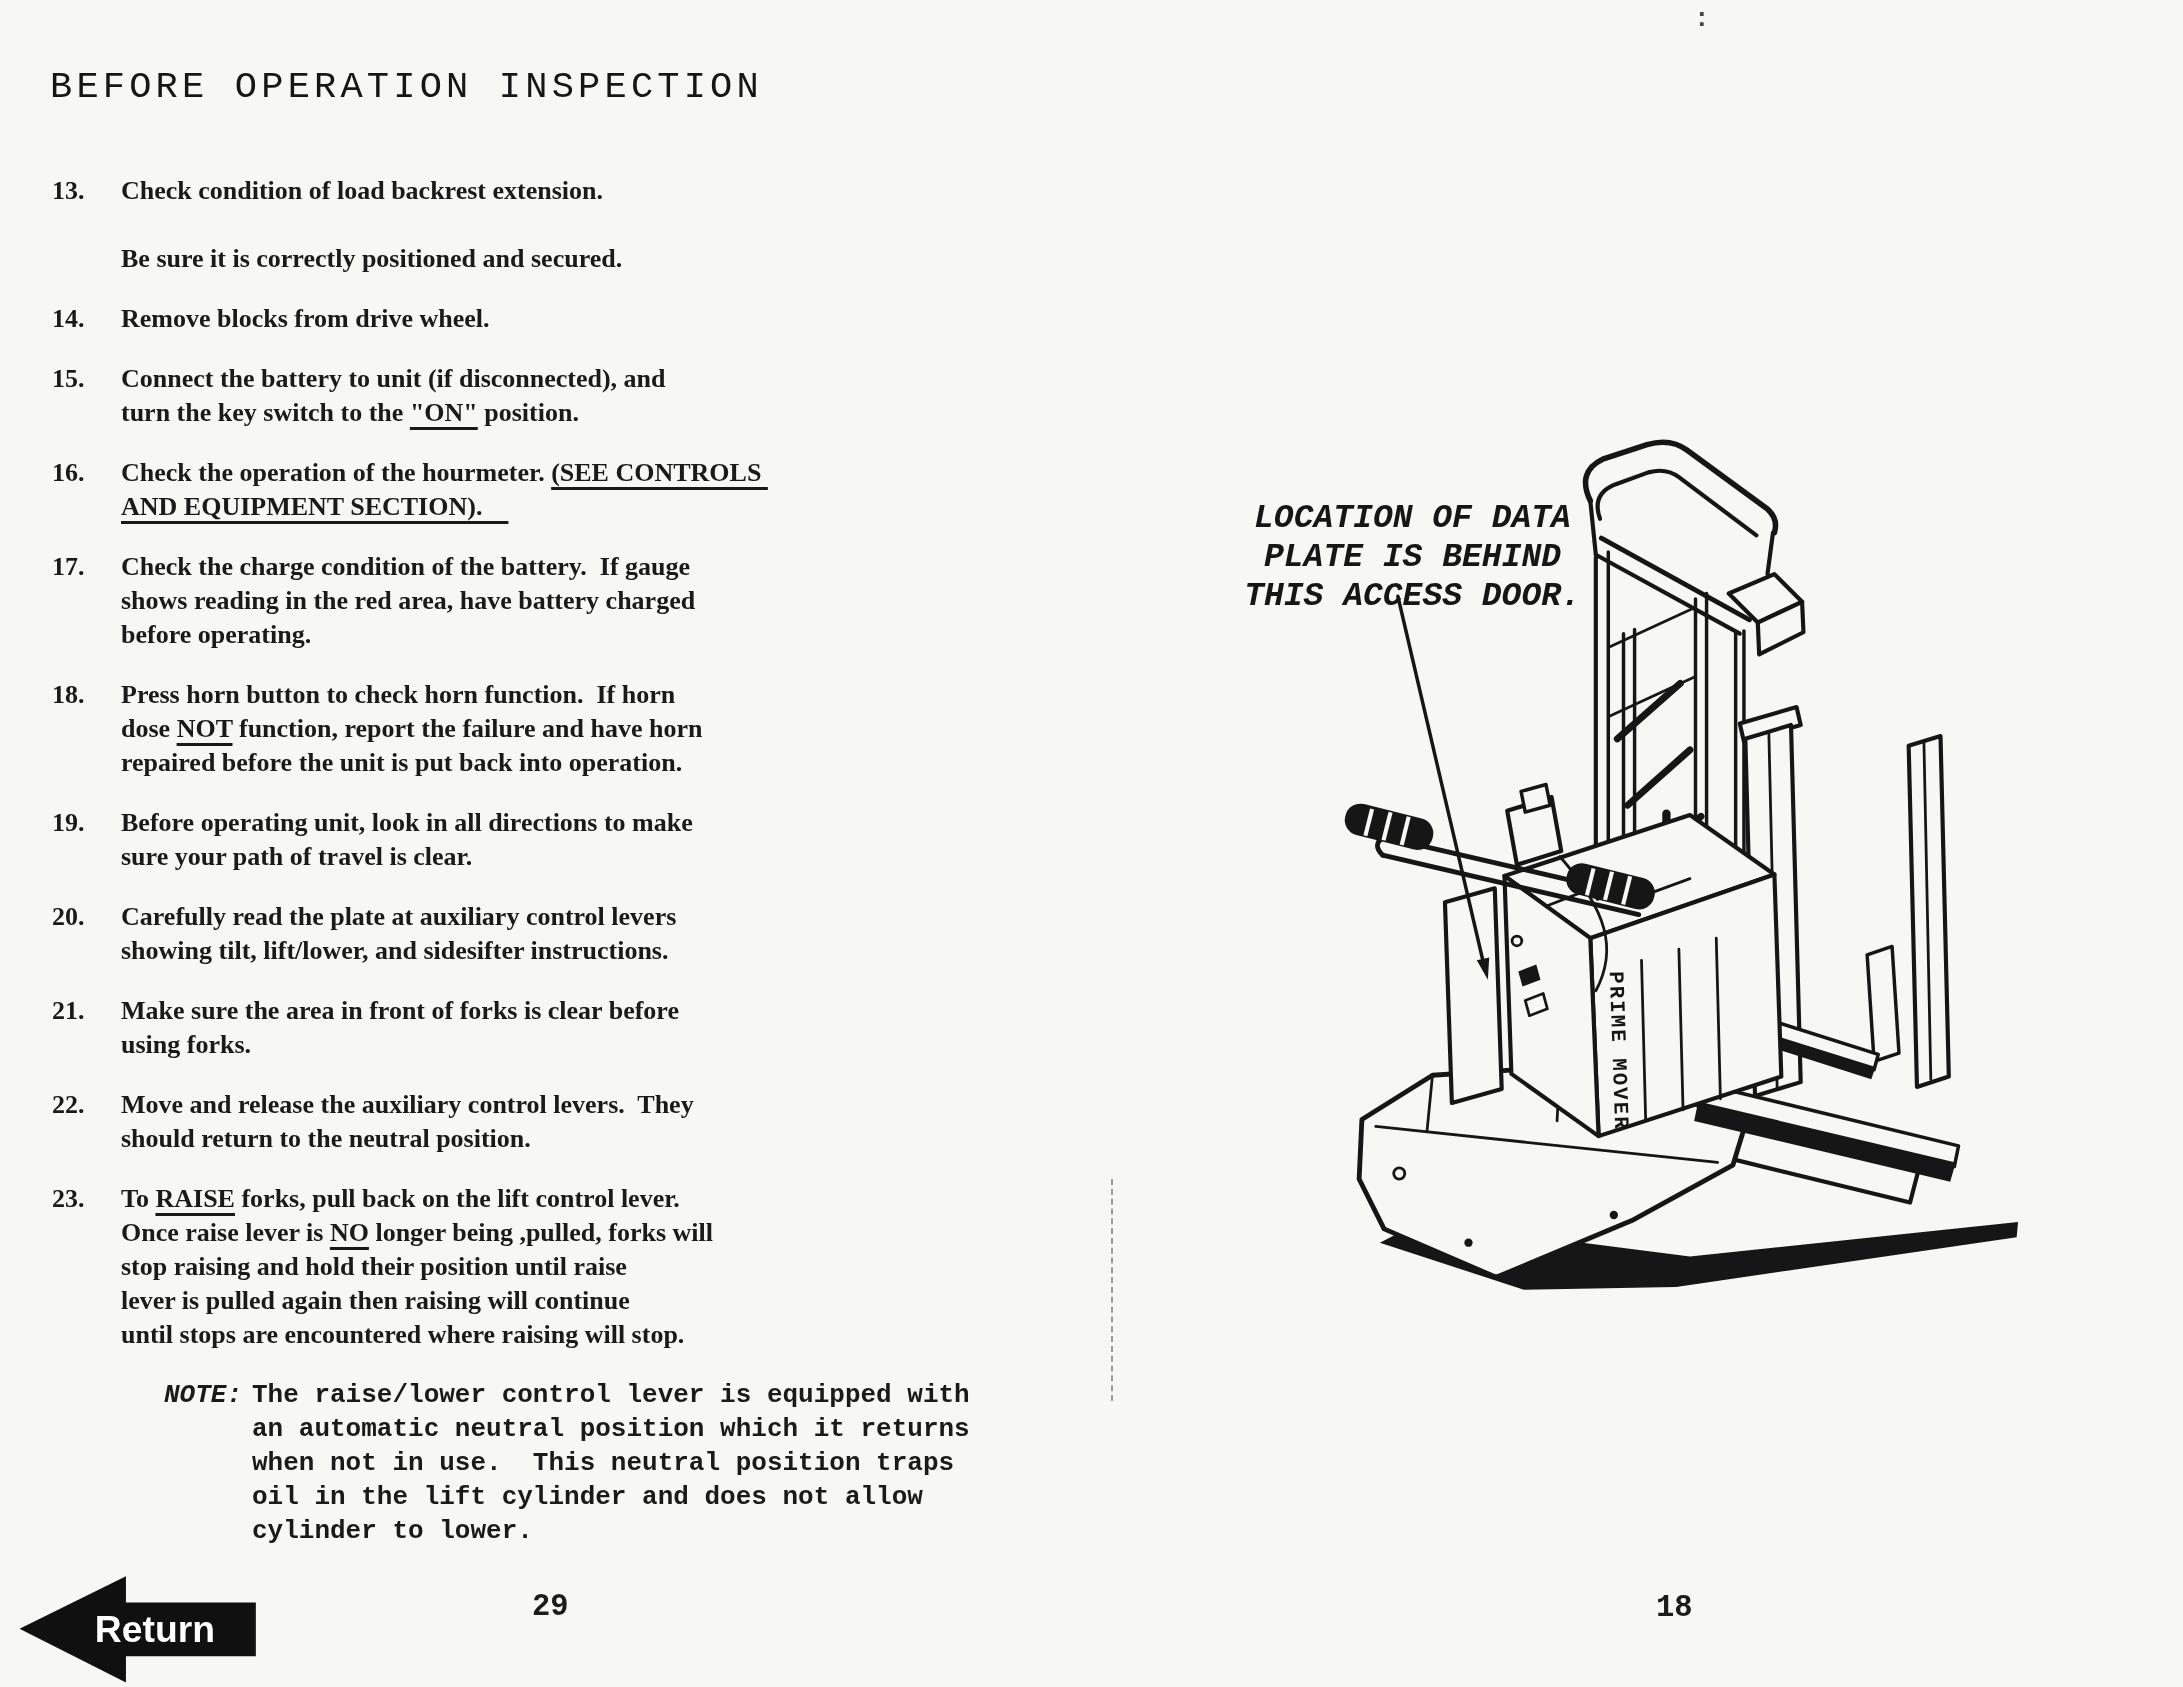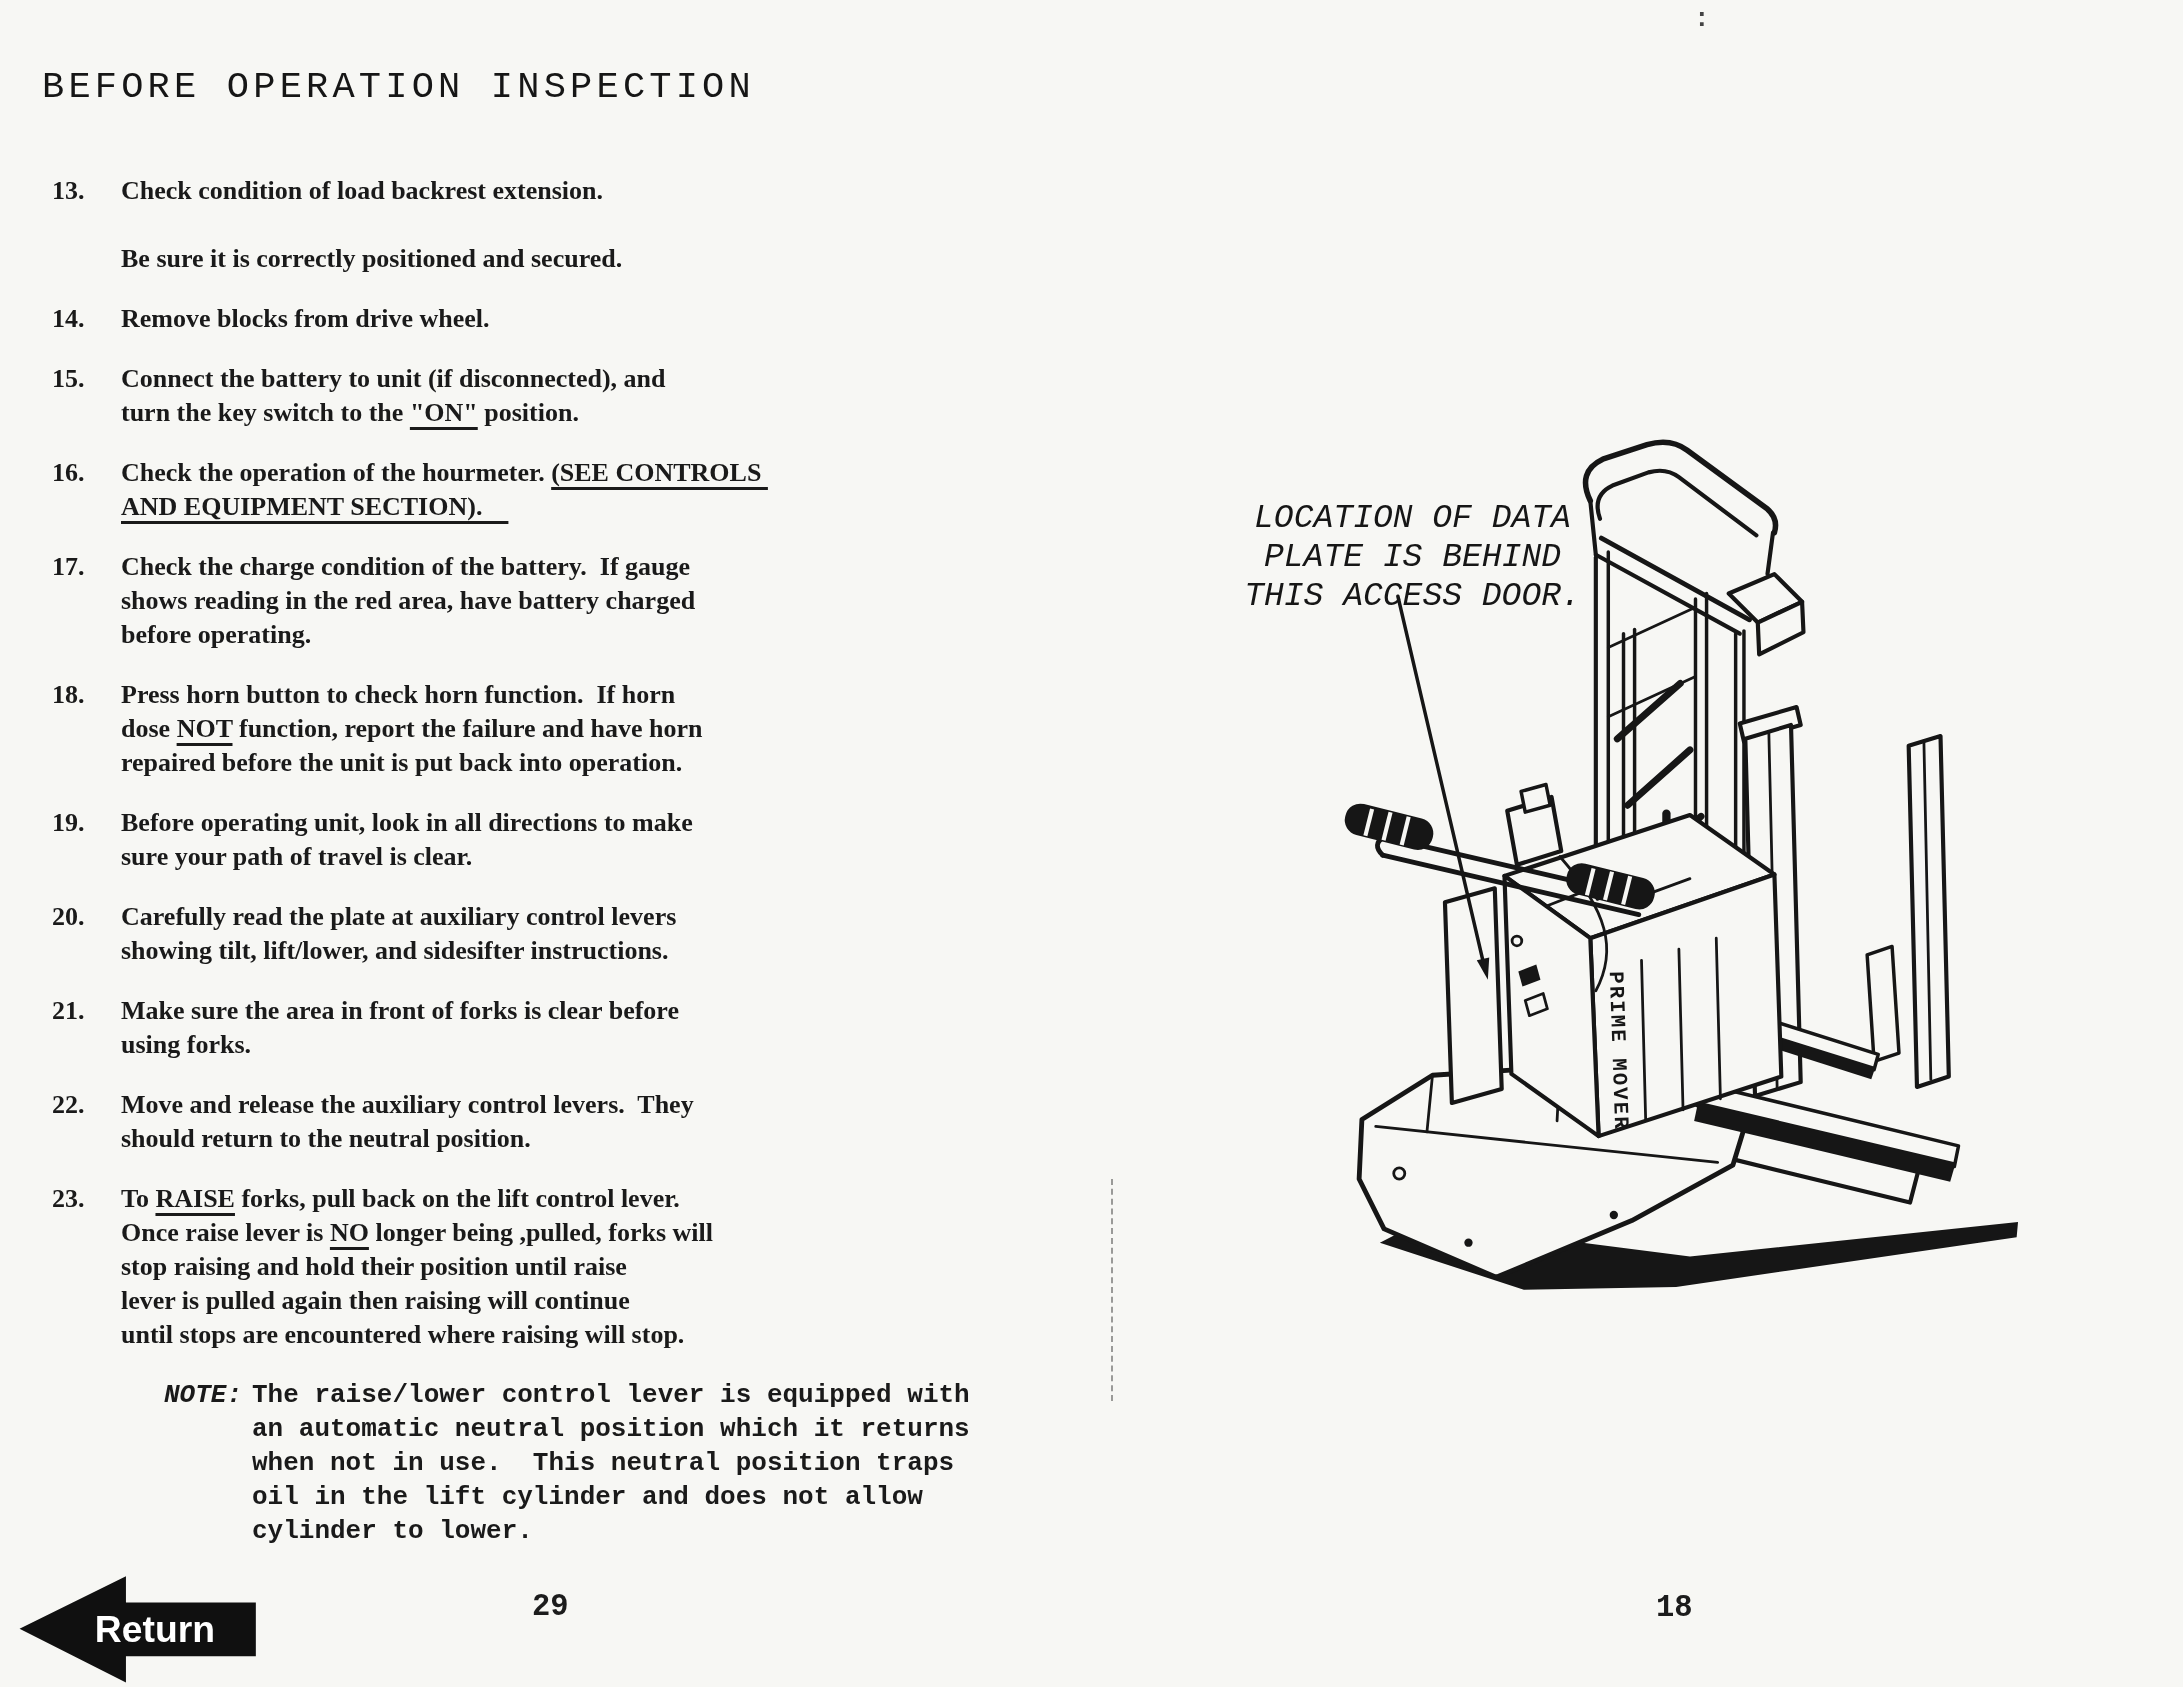--- a/index.html
+++ b/index.html
@@ -5,35 +5,35 @@
   html,body{margin:0;padding:0;}
   .page{
     position:relative; width:2183px; height:1687px;
     background:#f7f7f4; color:#1a1a1a; overflow:hidden;
     font-family:"Liberation Mono","DejaVu Sans Mono",monospace;
   }
   .title{
     position:absolute; font-size:37px; letter-spacing:4.2px; font-weight:400;
     white-space:nowrap; color:#161616;
   }
-  .title-left{ left:42px; top:66px; }
+  .title-left{ left:50px; top:66px; }
   .title-right{ left:1208px; top:66px; }
 
   .items{ position:absolute; left:52px; top:174px; width:1059px; }
   .item{ display:flex; margin-bottom:26px; font-size:26px; line-height:34px; font-weight:bold;font-family:Liberation Serif, serif; }
   .item .num{ flex:none; width:69px; }
   .txt{ white-space:pre-wrap; }
   u{ text-decoration-line:underline; text-decoration-thickness:2.8px; text-underline-offset:5.5px; }
 
   .note{ display:flex; margin-left:64px; margin-top:21px; font-size:26px; line-height:34px; font-weight:bold; }
   .note-label{ flex:none; width:88px; font-style:italic;margin-left:48px; }
 
   .callout{
     position:absolute; left:1244px; top:499px; width:337px;
-    font-size:33px; line-height:39px; font-weight:normal; font-style:italic;
+    font-size:33px; line-height:39px; font-weight:bold; font-style:italic;
     text-align:center; white-space:pre-line; color:#161616;
   }
 
   .illustration{ position:absolute; left:1316px; top:426px; width:741px; height:879px; }
   .illustration svg{ width:100%; height:100%; }
   .ln{ stroke:#161616; fill:none; stroke-linecap:round; stroke-linejoin:round; }
   .wf{ stroke:#161616; fill:#f7f7f4; stroke-linejoin:round; }
   .bk{ fill:#161616; stroke:none; }
 
   .page-number{ position:absolute; font-size:30.5px; font-weight:bold; color:#1c1c1c; }

